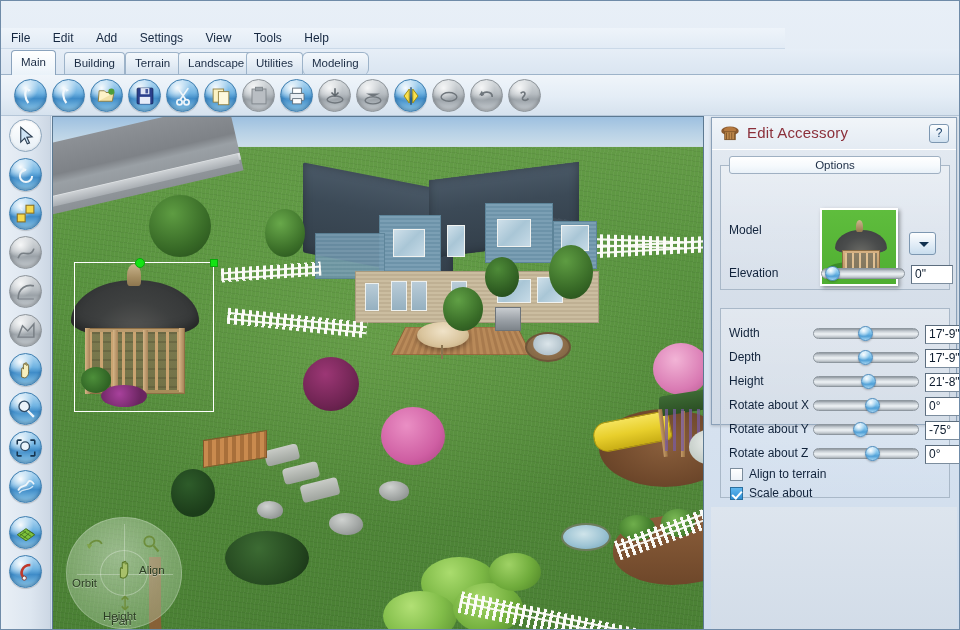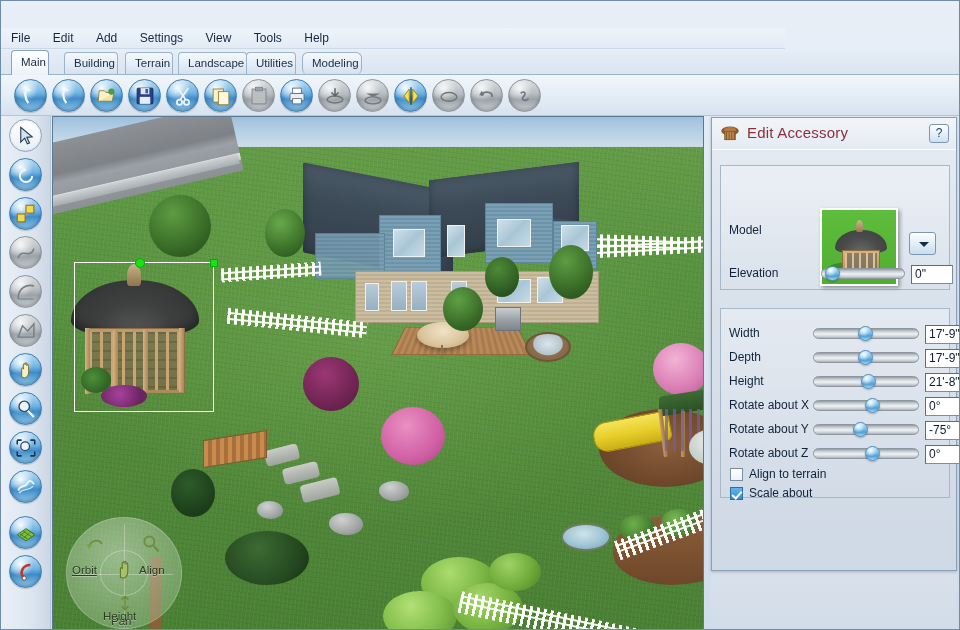--- a/index.html
+++ b/index.html
@@ -78,21 +78,21 @@
   }
 
   
   #tabstrip {
     position: absolute; left: 0; top: 48px; width: 960px; height: 26px;
     background: linear-gradient(to bottom, #e6eef7, #dae5f1);
   }
   .tab {
     position: absolute; top: 3px; height: 23px;
     font-size: 11.5px; color: #1b2c44;
-    padding: 4px 2px 0 9px;
+    padding: 4px 9px 0 9px;
     border: 1px solid #9db3c9;
     border-bottom: none;
     border-radius: 4px 4px 0 0;
     background: linear-gradient(to bottom, #f4f8fc 0%, #e3ecf5 55%, #d2dfed 100%);
     white-space: nowrap; cursor: default;
   }
   .tab.active {
     top: 1px; height: 25px; padding-top: 5px;
     background: linear-gradient(to bottom, #ffffff 0%, #f3f8fc 60%, #eaf2f9 100%);
     border-color: #8aa3bd;
@@ -389,21 +389,21 @@
     font-family: "Liberation Sans", sans-serif;
     text-shadow: 0 1px 0 rgba(255,255,255,.35);
     white-space: nowrap;
   }
   .nav-div {
     position: absolute; background: rgba(255,255,255,.28);
   }
 
   
   #rightpanel {
-    position: absolute; left: 710px; top: 116px; width: 246px; height: 454px;
+    position: absolute; left: 710px; top: 116px; width: 246px; height: 308px;
     background: linear-gradient(to bottom, #e6ecf3 0%, #dae2ec 35%, #cfd9e5 100%);
     border: 1px solid #8aa0b8;
     box-shadow: 0 1px 3px rgba(0,0,0,.2);
   }
   #panel-header {
     position: absolute; left: 0; top: 0; width: 100%; height: 32px;
     background: linear-gradient(to bottom, #f1f5f9 0%, #e4ebf3 100%);
     border-bottom: 1px solid #ffffff;
   }
   #panel-icon {
@@ -859,21 +859,21 @@
         <circle cx="10" cy="9" r="6" fill="none" stroke="#6d8e3c" stroke-width="2.2"></circle>
         <path d="M15 14 L21 21" stroke="#6d8e3c" stroke-width="2.6"></path>
       </svg>
       <svg style="position:absolute; left:47px; top:40px; width:22px; height:22px;" viewBox="0 0 24 24">
         <path d="M7 21 V12 C7 10,9 10,9 12 V6 C9 4,11 4,11 6 V5 C11 3,13 3,13 5 V7 C13 5,15 5,15 7 V15 C15 20,12 22,10 22 Z" fill="#a8c06a" stroke="#5d7a2c" stroke-width="1.2"></path>
       </svg>
       <svg style="position:absolute; left:50px; top:74px; width:16px; height:22px;" viewBox="0 0 24 24">
         <path d="M12 2 V22 M7 7 L12 2 L17 7 M7 17 L12 22 L17 17" stroke="#6d8e3c" stroke-width="2.4" fill="none"></path>
       </svg>
 
-      <div class="nav-label" style="left:5px; top:46px;text-decoration:underline;">Orbit</div>
+      <div class="nav-label" style="left:5px; top:59px;">Orbit</div>
       <div class="nav-label" style="left:72px; top:46px;">Align</div>
       <div class="nav-label" style="left:44px; top:62px;margin-top:35px;">Pan</div>
       <div class="nav-label" style="left:36px; top:92px;">Height</div>
     </div>
   </div>
 
   <div id="panel-filler"></div>
 
   <div id="rightpanel">
 
@@ -882,20 +882,21 @@
         <ellipse cx="12" cy="9" rx="10" ry="5" fill="#8a5a30"></ellipse>
         <ellipse cx="12" cy="8" rx="7" ry="3.4" fill="#b5793f"></ellipse>
         <rect x="6" y="10" width="12" height="9" fill="#c08a4d" stroke="#7a5228" stroke-width="1"></rect>
         <path d="M8 11 V19 M11 11 V19 M14 11 V19 M17 11 V19" stroke="#7a5228" stroke-width="1"></path>
       </svg>
       <div id="panel-title">Edit Accessory</div>
       <div id="help-btn">?</div>
     </div>
 
     <div class="group" style="left:8px; top:47px; width:230px; height:125px;">
+      <div class="group-tab" style="width:212px;">Options</div>
 
       <div class="row-label" style="left:8px; top:57px;">Model</div>
 
       <div id="model-thumb">
         <div id="thumb-shadow"></div>
         <div id="thumb-gz-roof"></div>
         <div id="thumb-gz-finial"></div>
         <div id="thumb-gz-body"></div>
       </div>
 

